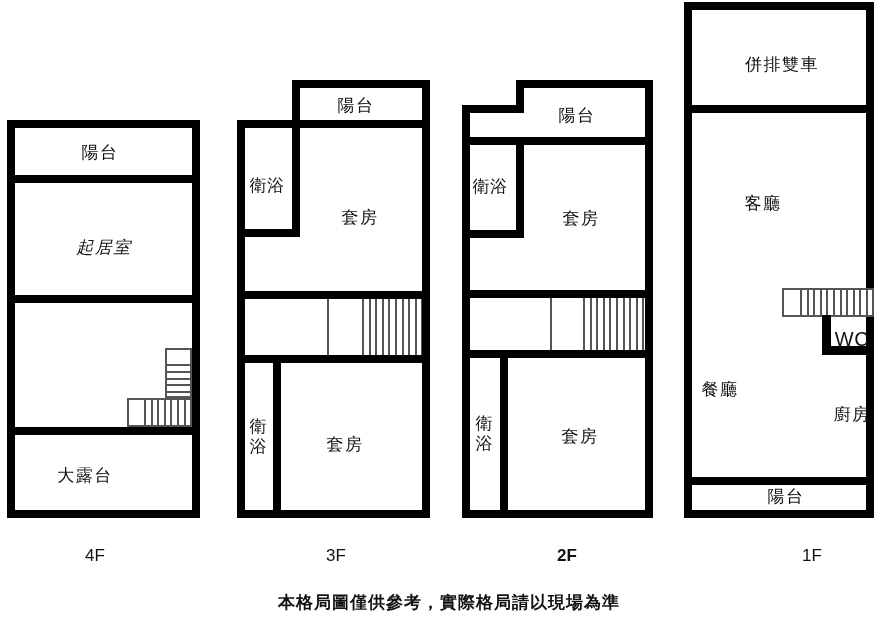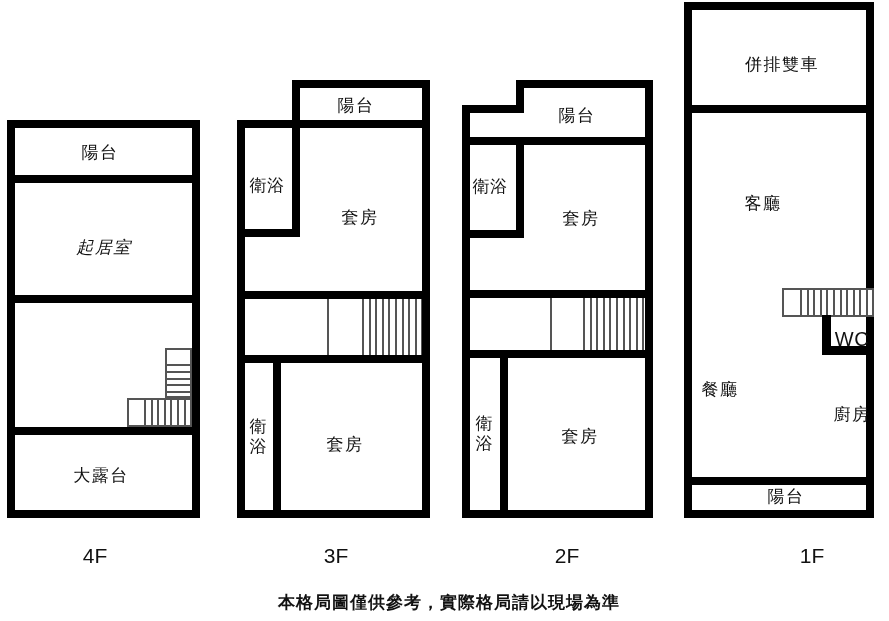--- a/index.html
+++ b/index.html
@@ -56,21 +56,21 @@
     line-height: 20px;
     text-align: center;
     word-break: break-all;
     letter-spacing: 0;
     z-index: 5;
   }
   .wc-lbl { font-size: 20px; font-weight: 500; letter-spacing: 0.5px; }
   .floor-label {
     position: absolute;
     transform: translate(-50%, -50%);
-    font-size: 21px;
+    font-size: 17px;
     font-weight: 500;
   }
   .disclaimer {
     position: absolute;
     left: 449px; top: 602px;
     transform: translate(-50%, -50%);
     font-size: 17px;
     font-weight: 600;
     letter-spacing: 1px;
     white-space: nowrap;
@@ -88,21 +88,21 @@
 
   <div class="stair" style="left:158px; top:228px; width:27px; height:50px;">
     <div class="treads h" style="left:0; right:0; top:14px; bottom:0;"></div>
   </div>
   <div class="stair" style="left:120px; top:278px; width:65px; height:29px;">
     <div class="treads v" style="left:15px; right:0; top:0; bottom:0;"></div>
   </div>
 
   <span class="lbl" style="left:93px; top:32px;">陽台</span>
   <span class="lbl" style="left:97px; top:127px;font-style:italic;">起居室</span>
-  <span class="lbl" style="left:94px; top:355px;">大露台</span>
+  <span class="lbl" style="left:78px; top:355px;">大露台</span>
 </section>
 
 <section class="floor" style="left:237px; top:80px; width:193px; height:438px;">
   <div class="box" style="left:55px; top:0; width:138px; height:48px;"></div>
   <div class="box" style="left:0; top:40px; width:193px; height:398px;"></div>
 
   <div class="wall" style="left:55px; top:48px; width:8px; height:109px;"></div>
   <div class="wall" style="left:8px; top:149px; width:55px; height:8px;"></div>
   <div class="wall" style="left:8px; top:211px; width:177px; height:8px;"></div>
   <div class="wall" style="left:8px; top:275px; width:177px; height:8px;"></div>
@@ -157,16 +157,16 @@
   <span class="lbl" style="left:98px; top:62px;">併排雙車</span>
   <span class="lbl" style="left:79px; top:201px;">客廳</span>
   <span class="lbl wc-lbl" style="left:168px; top:329px;margin-top:8px;">WC</span>
   <span class="lbl" style="left:36px; top:387px;">餐廳</span>
   <span class="lbl" style="left:168px; top:412px;">廚房</span>
   <span class="lbl" style="left:102px; top:494px;">陽台</span>
 </section>
 
 <span class="floor-label" style="left:95px; top:556px;">4F</span>
 <span class="floor-label" style="left:336px; top:556px;">3F</span>
-<span class="floor-label" style="left:567px; top:556px;">2F</span>
+<span class="floor-label" style="left:567px; top:556px;font-weight:bold;">2F</span>
 <span class="floor-label" style="left:812px; top:556px;">1F</span>
 
 <p class="disclaimer">本格局圖僅供參考，實際格局請以現場為準</p>
 
 </body></html>

